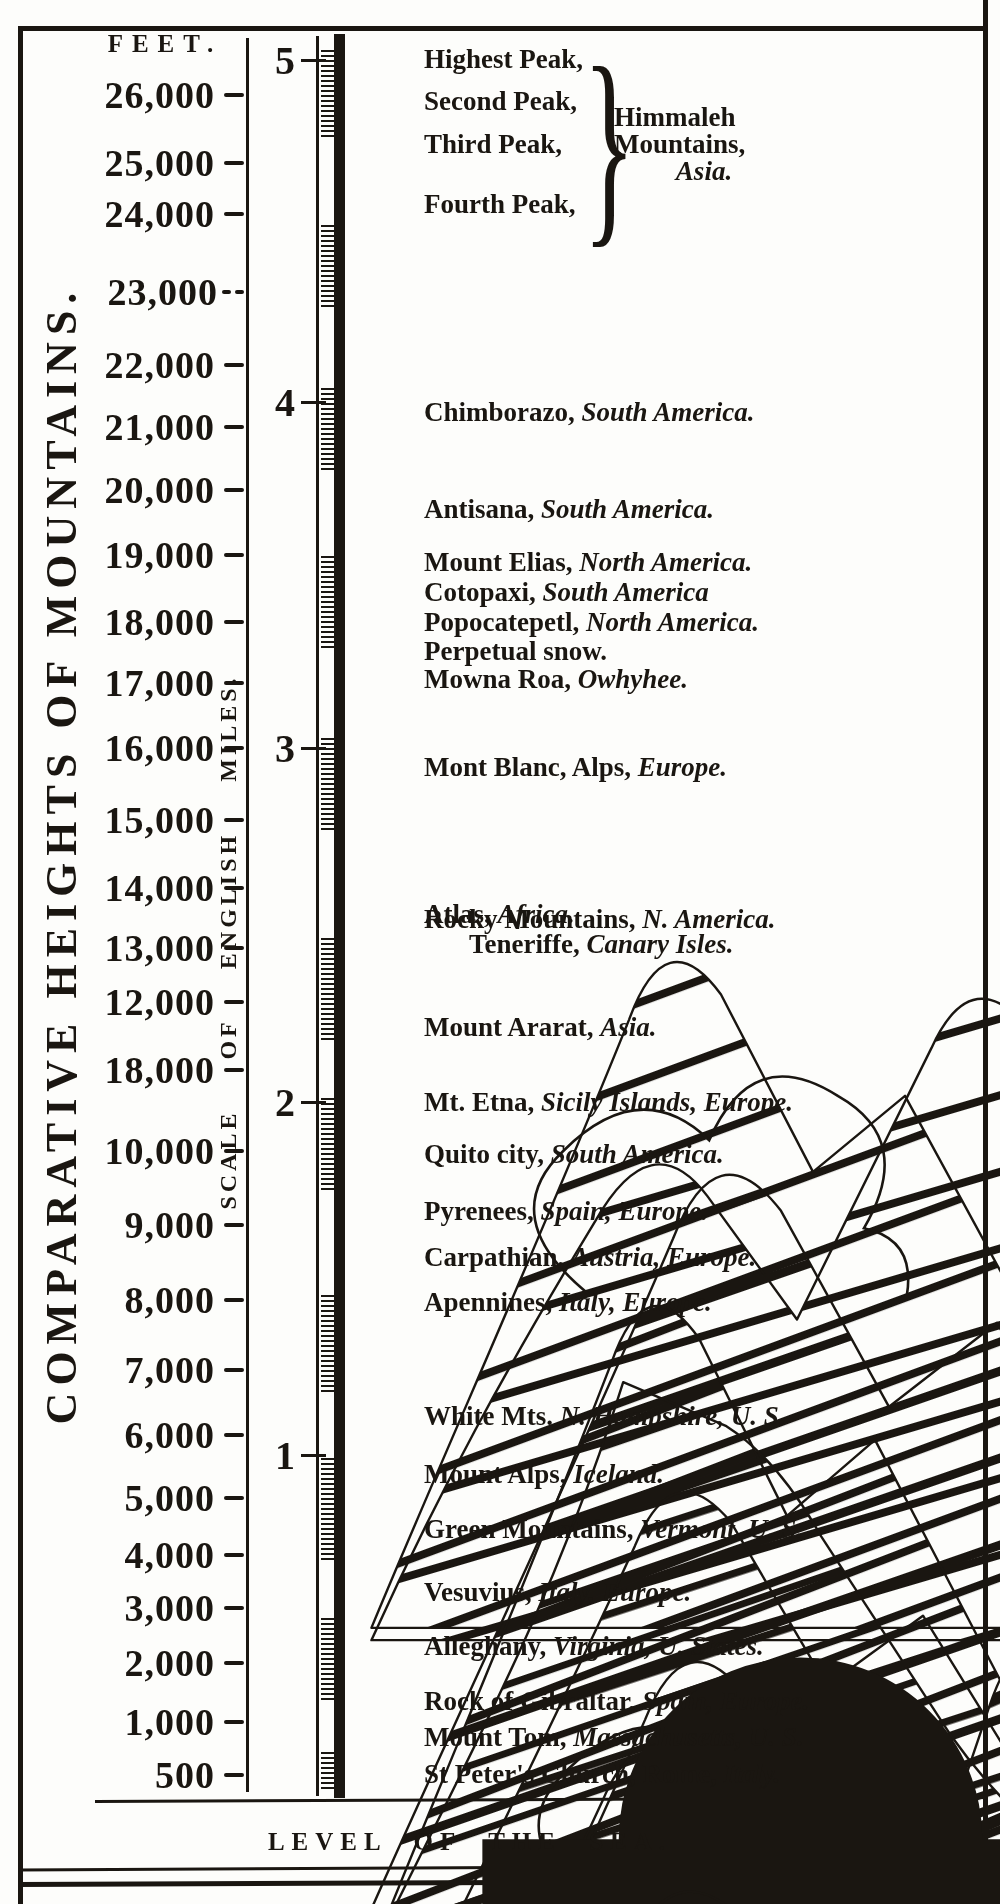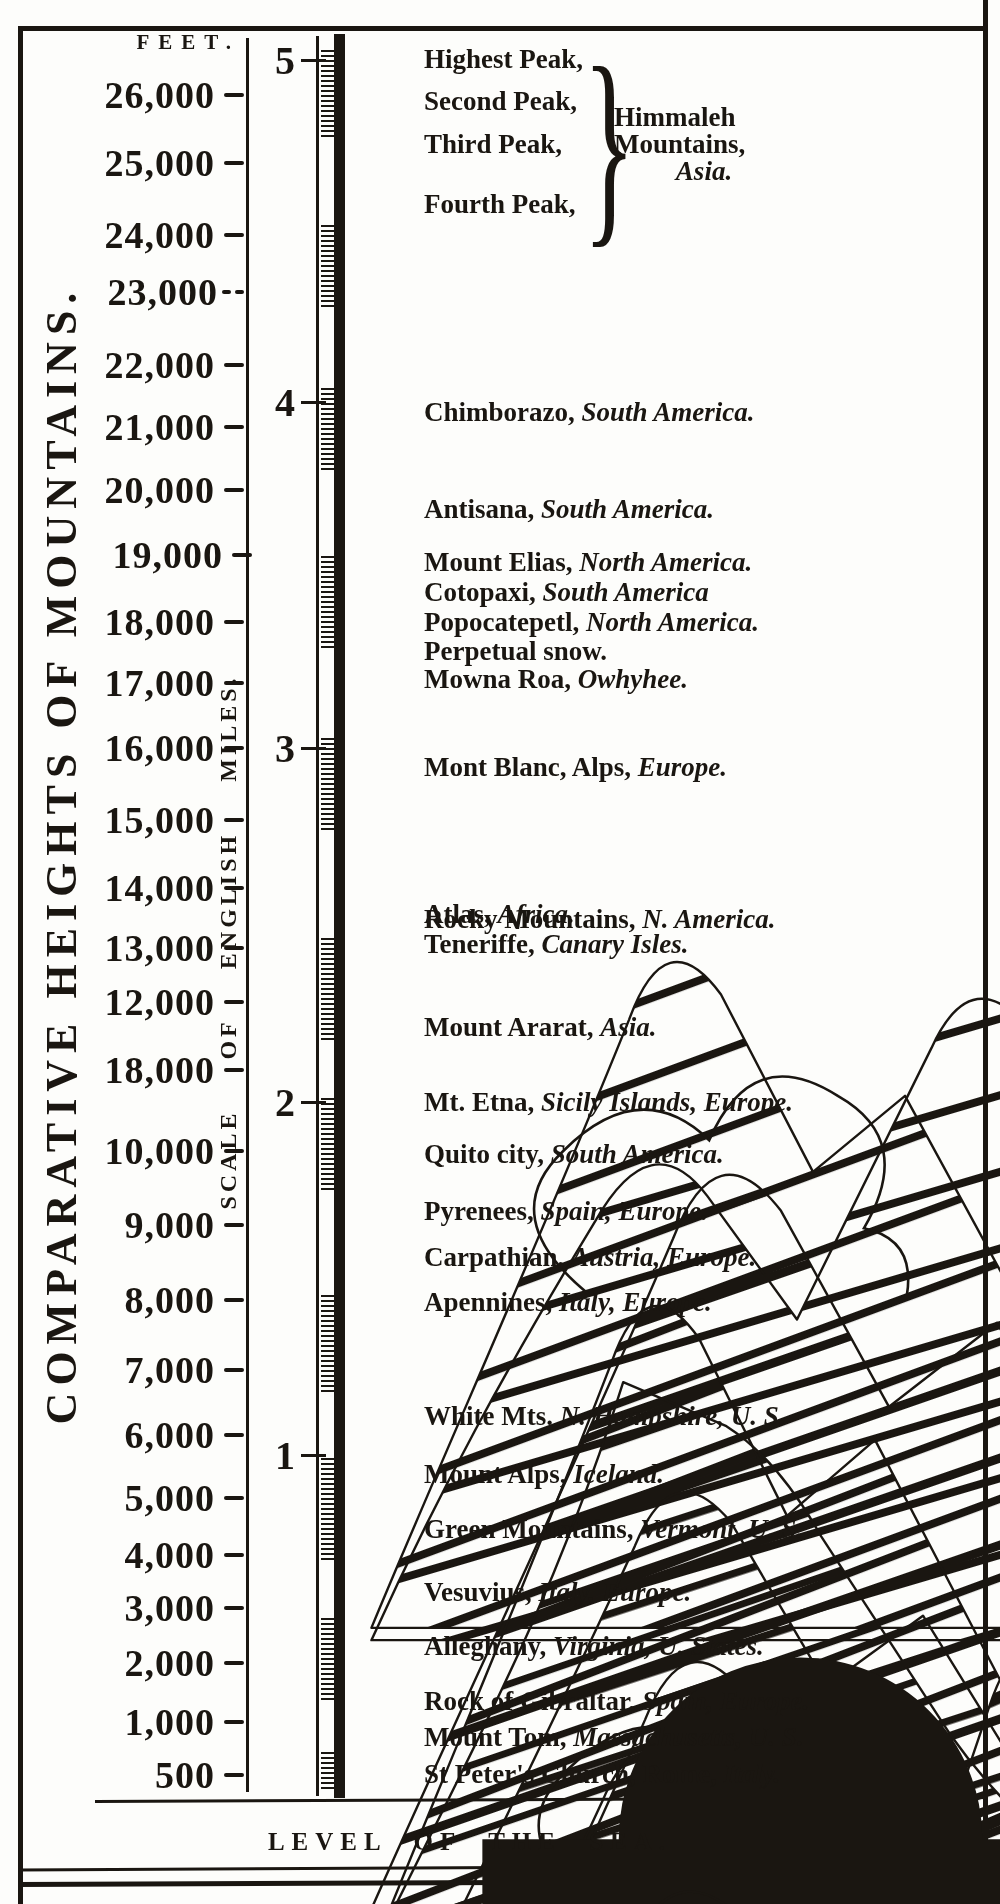--- a/index.html
+++ b/index.html
@@ -26,21 +26,21 @@
     transform:rotate(-90deg);text-align:center;line-height:90px;
     font-size:44px;font-weight:700;letter-spacing:7px;white-space:nowrap;
   }
   #miles-label{
     position:absolute;left:-132px;top:922px;width:720px;height:40px;
     transform:rotate(-90deg);text-align:center;line-height:40px;
     font-size:24px;font-weight:700;letter-spacing:4px;word-spacing:40px;white-space:nowrap;
   }
   #feet-header{
     position:absolute;left:90px;top:30px;width:150px;height:30px;
-    text-align:right;font-size:21px;font-weight:700;letter-spacing:9px;
+    text-align:center;font-size:25px;font-weight:700;letter-spacing:9px;
   }
   .feet-tick{
     position:absolute;left:0;width:244px;height:44px;
     display:flex;align-items:center;justify-content:flex-end;
   }
   .feet-num{font-size:38px;font-weight:700;letter-spacing:1px;}
   .dash{display:inline-block;width:20px;height:4px;background:#1a1611;margin-left:9px;border-radius:2px;}
   .dash.d2{width:9px;margin-left:4px;}
   .mile-marker{
     position:absolute;left:252px;width:74px;height:44px;
@@ -88,42 +88,42 @@
 
   <div id="feet-ticks">
       <div class="feet-tick" style="top: 73px;">
         <span class="feet-num">26,000</span>
         <span class="dash"></span>
       </div>
       <div class="feet-tick" style="top: 141px;">
         <span class="feet-num">25,000</span>
         <span class="dash"></span>
       </div>
-      <div class="feet-tick" style="top: 213px; text-align: right;">
+      <div class="feet-tick" style="top: 192px; text-align: right;">
         <span class="feet-num">24,000</span>
         <span class="dash"></span>
       </div>
       <div class="feet-tick" style="top: 270px;">
         <span class="feet-num">23,000</span>
         <span class="dash d2"></span>
         <span class="dash d2"></span>
       </div>
       <div class="feet-tick" style="top: 343px;">
         <span class="feet-num">22,000</span>
         <span class="dash"></span>
       </div>
       <div class="feet-tick" style="top: 405px;">
         <span class="feet-num">21,000</span>
         <span class="dash"></span>
       </div>
       <div class="feet-tick" style="top: 468px;">
         <span class="feet-num">20,000</span>
         <span class="dash"></span>
       </div>
-      <div class="feet-tick" style="top: 533px; margin-left: 8px;">
+      <div class="feet-tick" style="top: 533px;">
         <span class="feet-num">19,000</span>
         <span class="dash"></span>
       </div>
       <div class="feet-tick" style="top: 600px;">
         <span class="feet-num">18,000</span>
         <span class="dash"></span>
       </div>
       <div class="feet-tick" style="top: 661px;">
         <span class="feet-num">17,000</span>
         <span class="dash"></span>
@@ -483,21 +483,21 @@
       <div class="entry" style="top: 189px;"><span>Fourth Peak,</span></div>
       <div class="entry" style="top: 397px;"><span>Chimborazo,</span> <em>South America.</em></div>
       <div class="entry" style="top: 494px;"><span>Antisana,</span> <em>South America.</em></div>
       <div class="entry" style="top: 547px;"><span>Mount Elias,</span> <em>North America.</em></div>
       <div class="entry" style="top: 577px;"><span>Cotopaxi,</span> <em>South America</em></div>
       <div class="entry" style="top: 607px;"><span>Popocatepetl,</span> <em>North America.</em></div>
       <div class="entry" style="top: 636px;"><span>Perpetual snow.</span></div>
       <div class="entry" style="top: 664px;"><span>Mowna Roa,</span> <em>Owhyhee.</em></div>
       <div class="entry" style="top: 752px;"><span>Mont Blanc, Alps,</span> <em>Europe.</em></div>
       <div class="entry" style="top: 899px;"><span>Atlas,</span> <em>Africa.</em></div>
-      <div class="entry" style="top: 929px;"><span>Teneriffe,</span> <em>Canary Isles.</em></div>
+      <div class="entry" style="top: 929px; margin-left: 45px;"><span>Teneriffe,</span> <em>Canary Isles.</em></div>
       <div class="entry" style="top: 904px;"><span>Rocky Mountains,</span> <em>N. America.</em></div>
       <div class="entry" style="top: 1012px;"><span>Mount Ararat,</span> <em>Asia.</em></div>
       <div class="entry" style="top: 1087px;"><span>Mt. Etna,</span> <em>Sicily Islands, Europe.</em></div>
       <div class="entry" style="top: 1139px;"><span>Quito city,</span> <em>South America.</em></div>
       <div class="entry" style="top: 1196px;"><span>Pyrenees,</span> <em>Spain, Europe.</em></div>
       <div class="entry" style="top: 1242px;"><span>Carpathian,</span> <em>Austria, Europe.</em></div>
       <div class="entry" style="top: 1287px;"><span>Apennines,</span> <em>Italy, Europe.</em></div>
       <div class="entry" style="top: 1401px;"><span>White Mts.</span> <em>N. Hampshire, U. S.</em></div>
       <div class="entry" style="top: 1459px;"><span>Mount Alps,</span> <em>Iceland.</em></div>
       <div class="entry" style="top: 1514px;"><span>Green Mountains,</span> <em>Vermont, U. S.</em></div>

